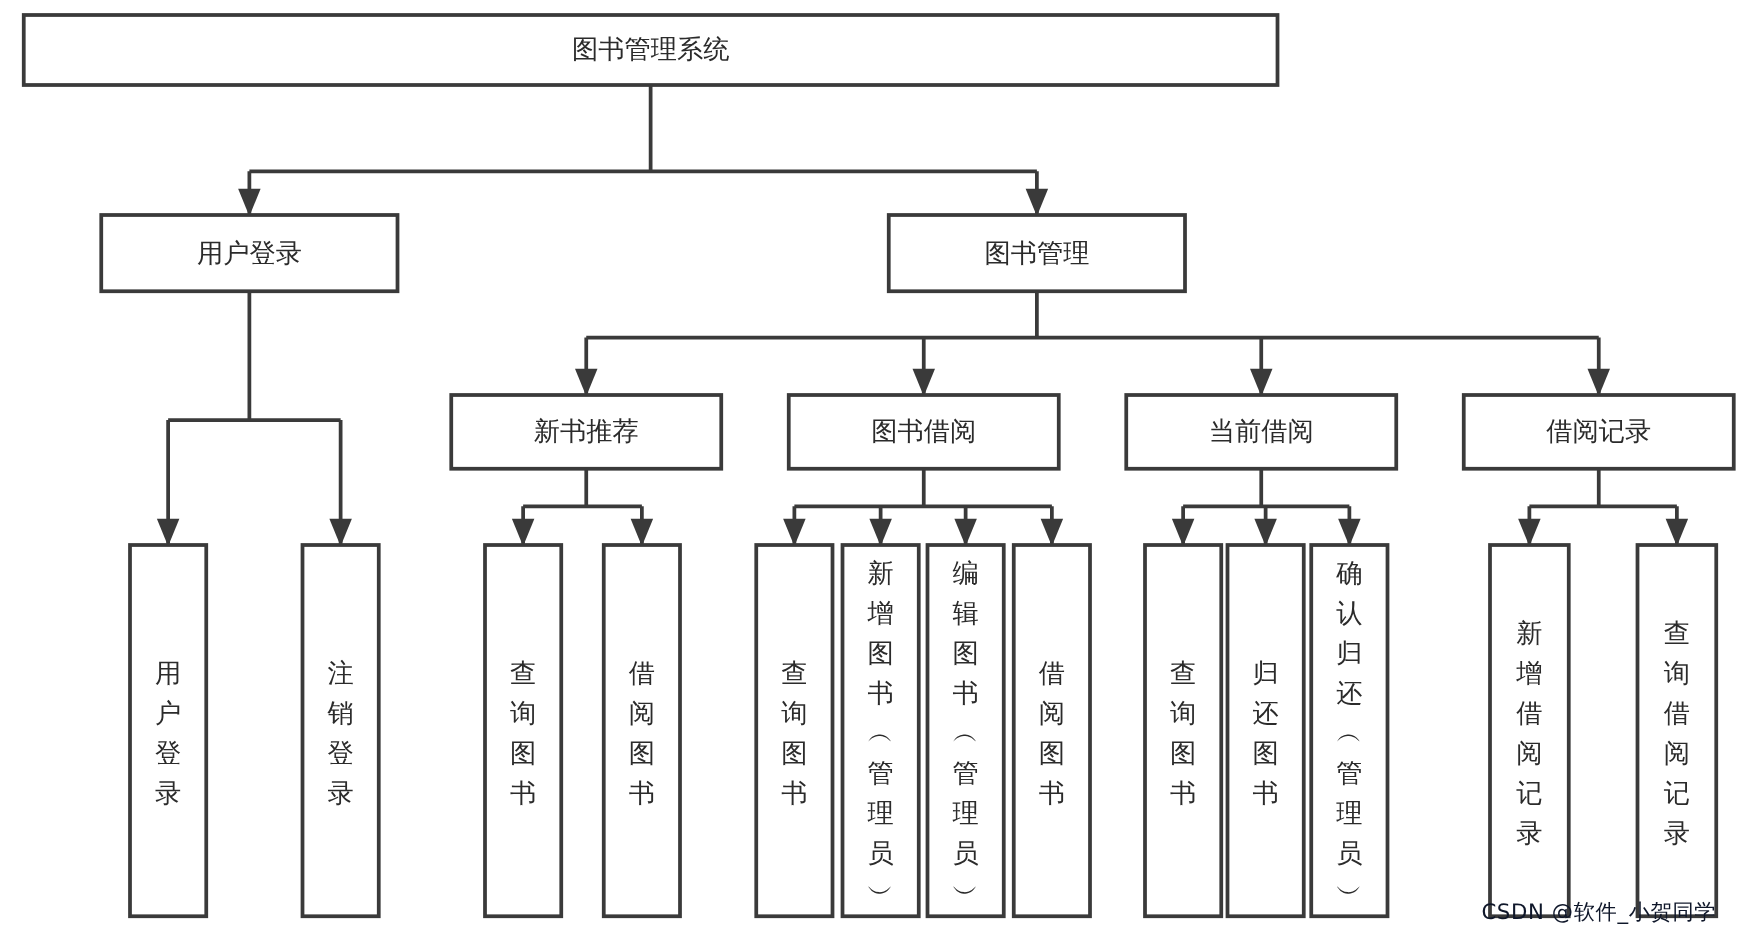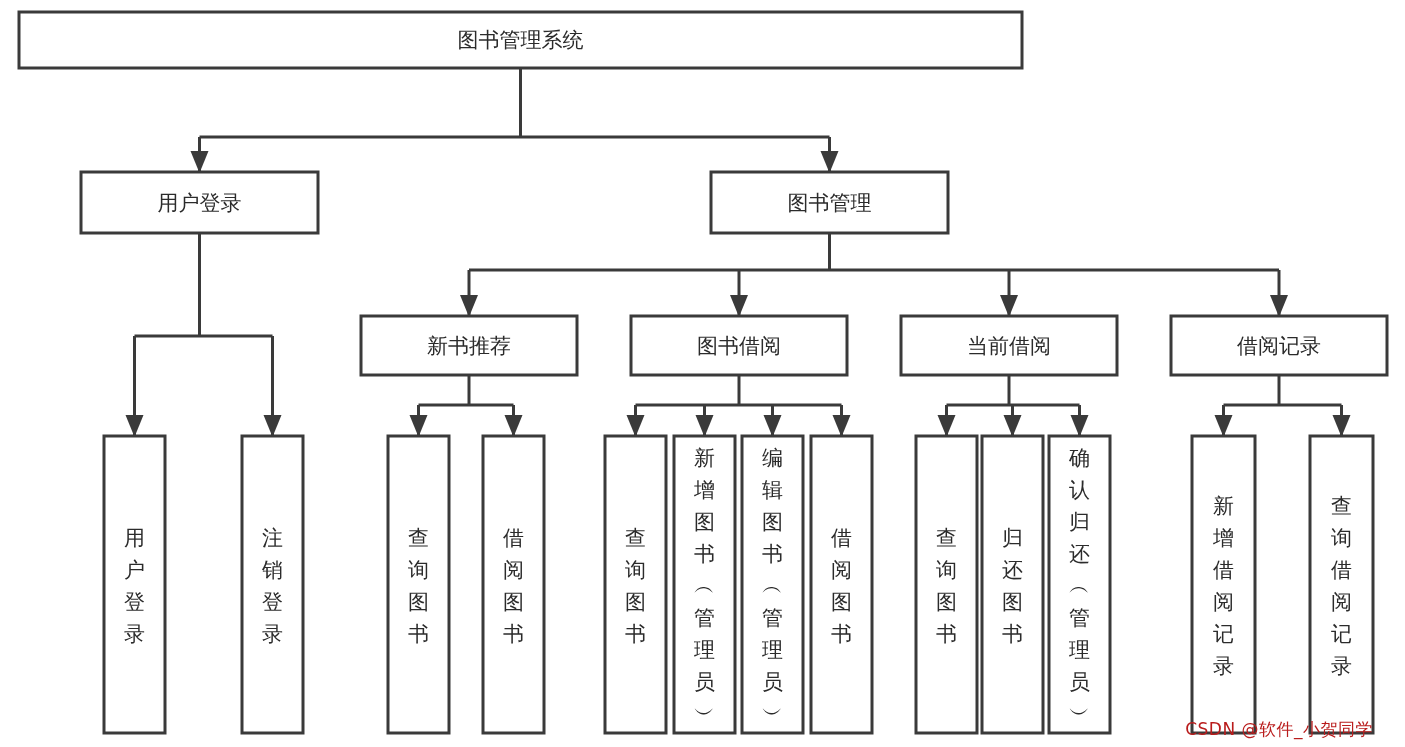--- a/index.html
+++ b/index.html
@@ -55,21 +55,21 @@
   .edge-arrow {
     fill: #3a3a3a;
     stroke: none;
   }
   .watermark-text {
     position: absolute;
     right: 8px;
     bottom: 6px;
     font-family: "DejaVu Sans", "Liberation Sans", sans-serif;
     font-size: 17px;
-    color: #b91c1c;
+    color: #0f172a;
     letter-spacing: 0.5px;
     white-space: nowrap;
     pointer-events: none;
   }
 </style>
 </head>
 <body>
 
 <div id="diagram-root">
   <svg class="flow-canvas" viewBox="0 0 1405 747">

